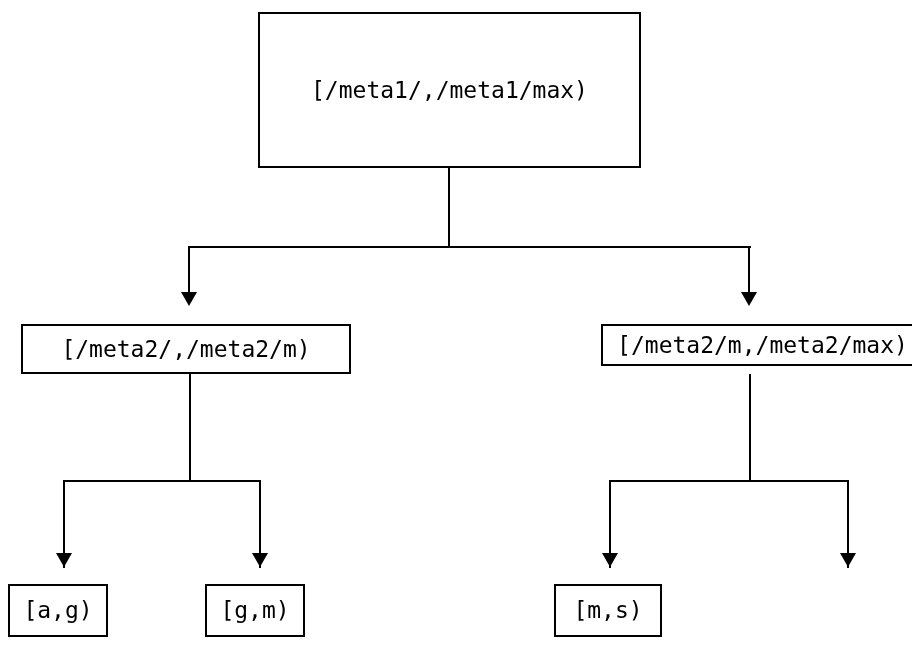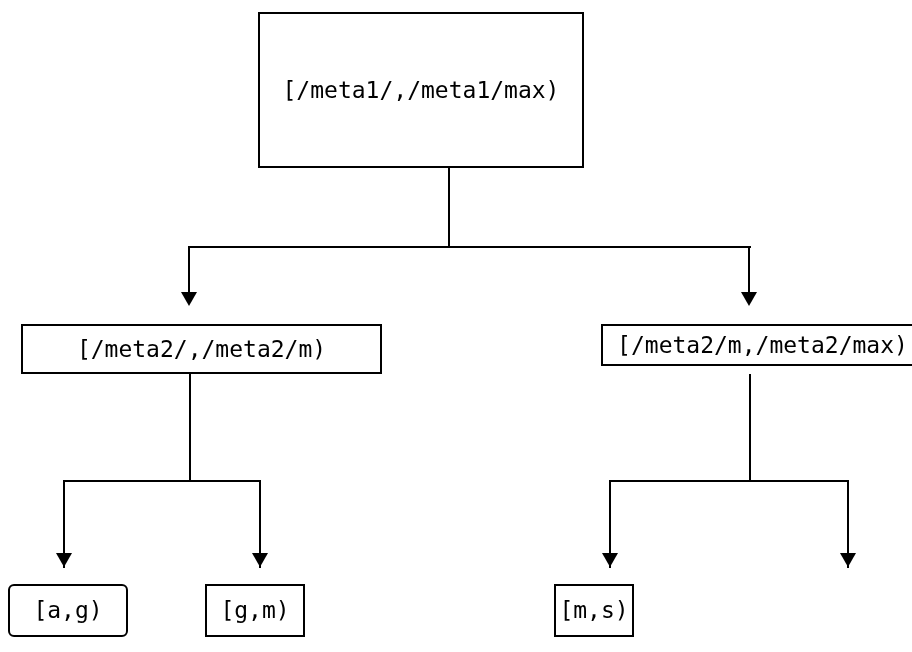--- a/index.html
+++ b/index.html
@@ -28,42 +28,42 @@
     color: #000000;
     font-family: "DejaVu Sans Mono", "Liberation Mono", monospace;
     font-size: 23px;
     line-height: 1;
     letter-spacing: 0px;
     white-space: nowrap;
   }
   .node-root {
     left: 258px;
     top: 12px;
-    width: 326px;
+    width: 383px;
     height: 156px;
   }
   .node-mid-left {
     left: 21px;
     top: 324px;
-    width: 361px;
+    width: 330px;
     height: 50px;
   }
   .node-mid-right {
     left: 601px;
     top: 324px;
     width: 323px;
     height: 42px;
   }
   .node-leaf {
     height: 53px;
     top: 584px;
   }
-  .node-leaf-1 { left: 8px;   width: 120px; border-radius: 6px; }
+  .node-leaf-1 { left: 8px;   width: 100px; }
   .node-leaf-2 { left: 205px; width: 100px; text-align: right; }
-  .node-leaf-3 { left: 554px; width: 80px; }
+  .node-leaf-3 { left: 554px; width: 108px; }
   .node-leaf-4 { left: 778px; width: 125px; }
 
   .edge-v {
     position: absolute;
     width: 2px;
     background: #000000;
   }
   .edge-h {
     position: absolute;
     height: 2px;

